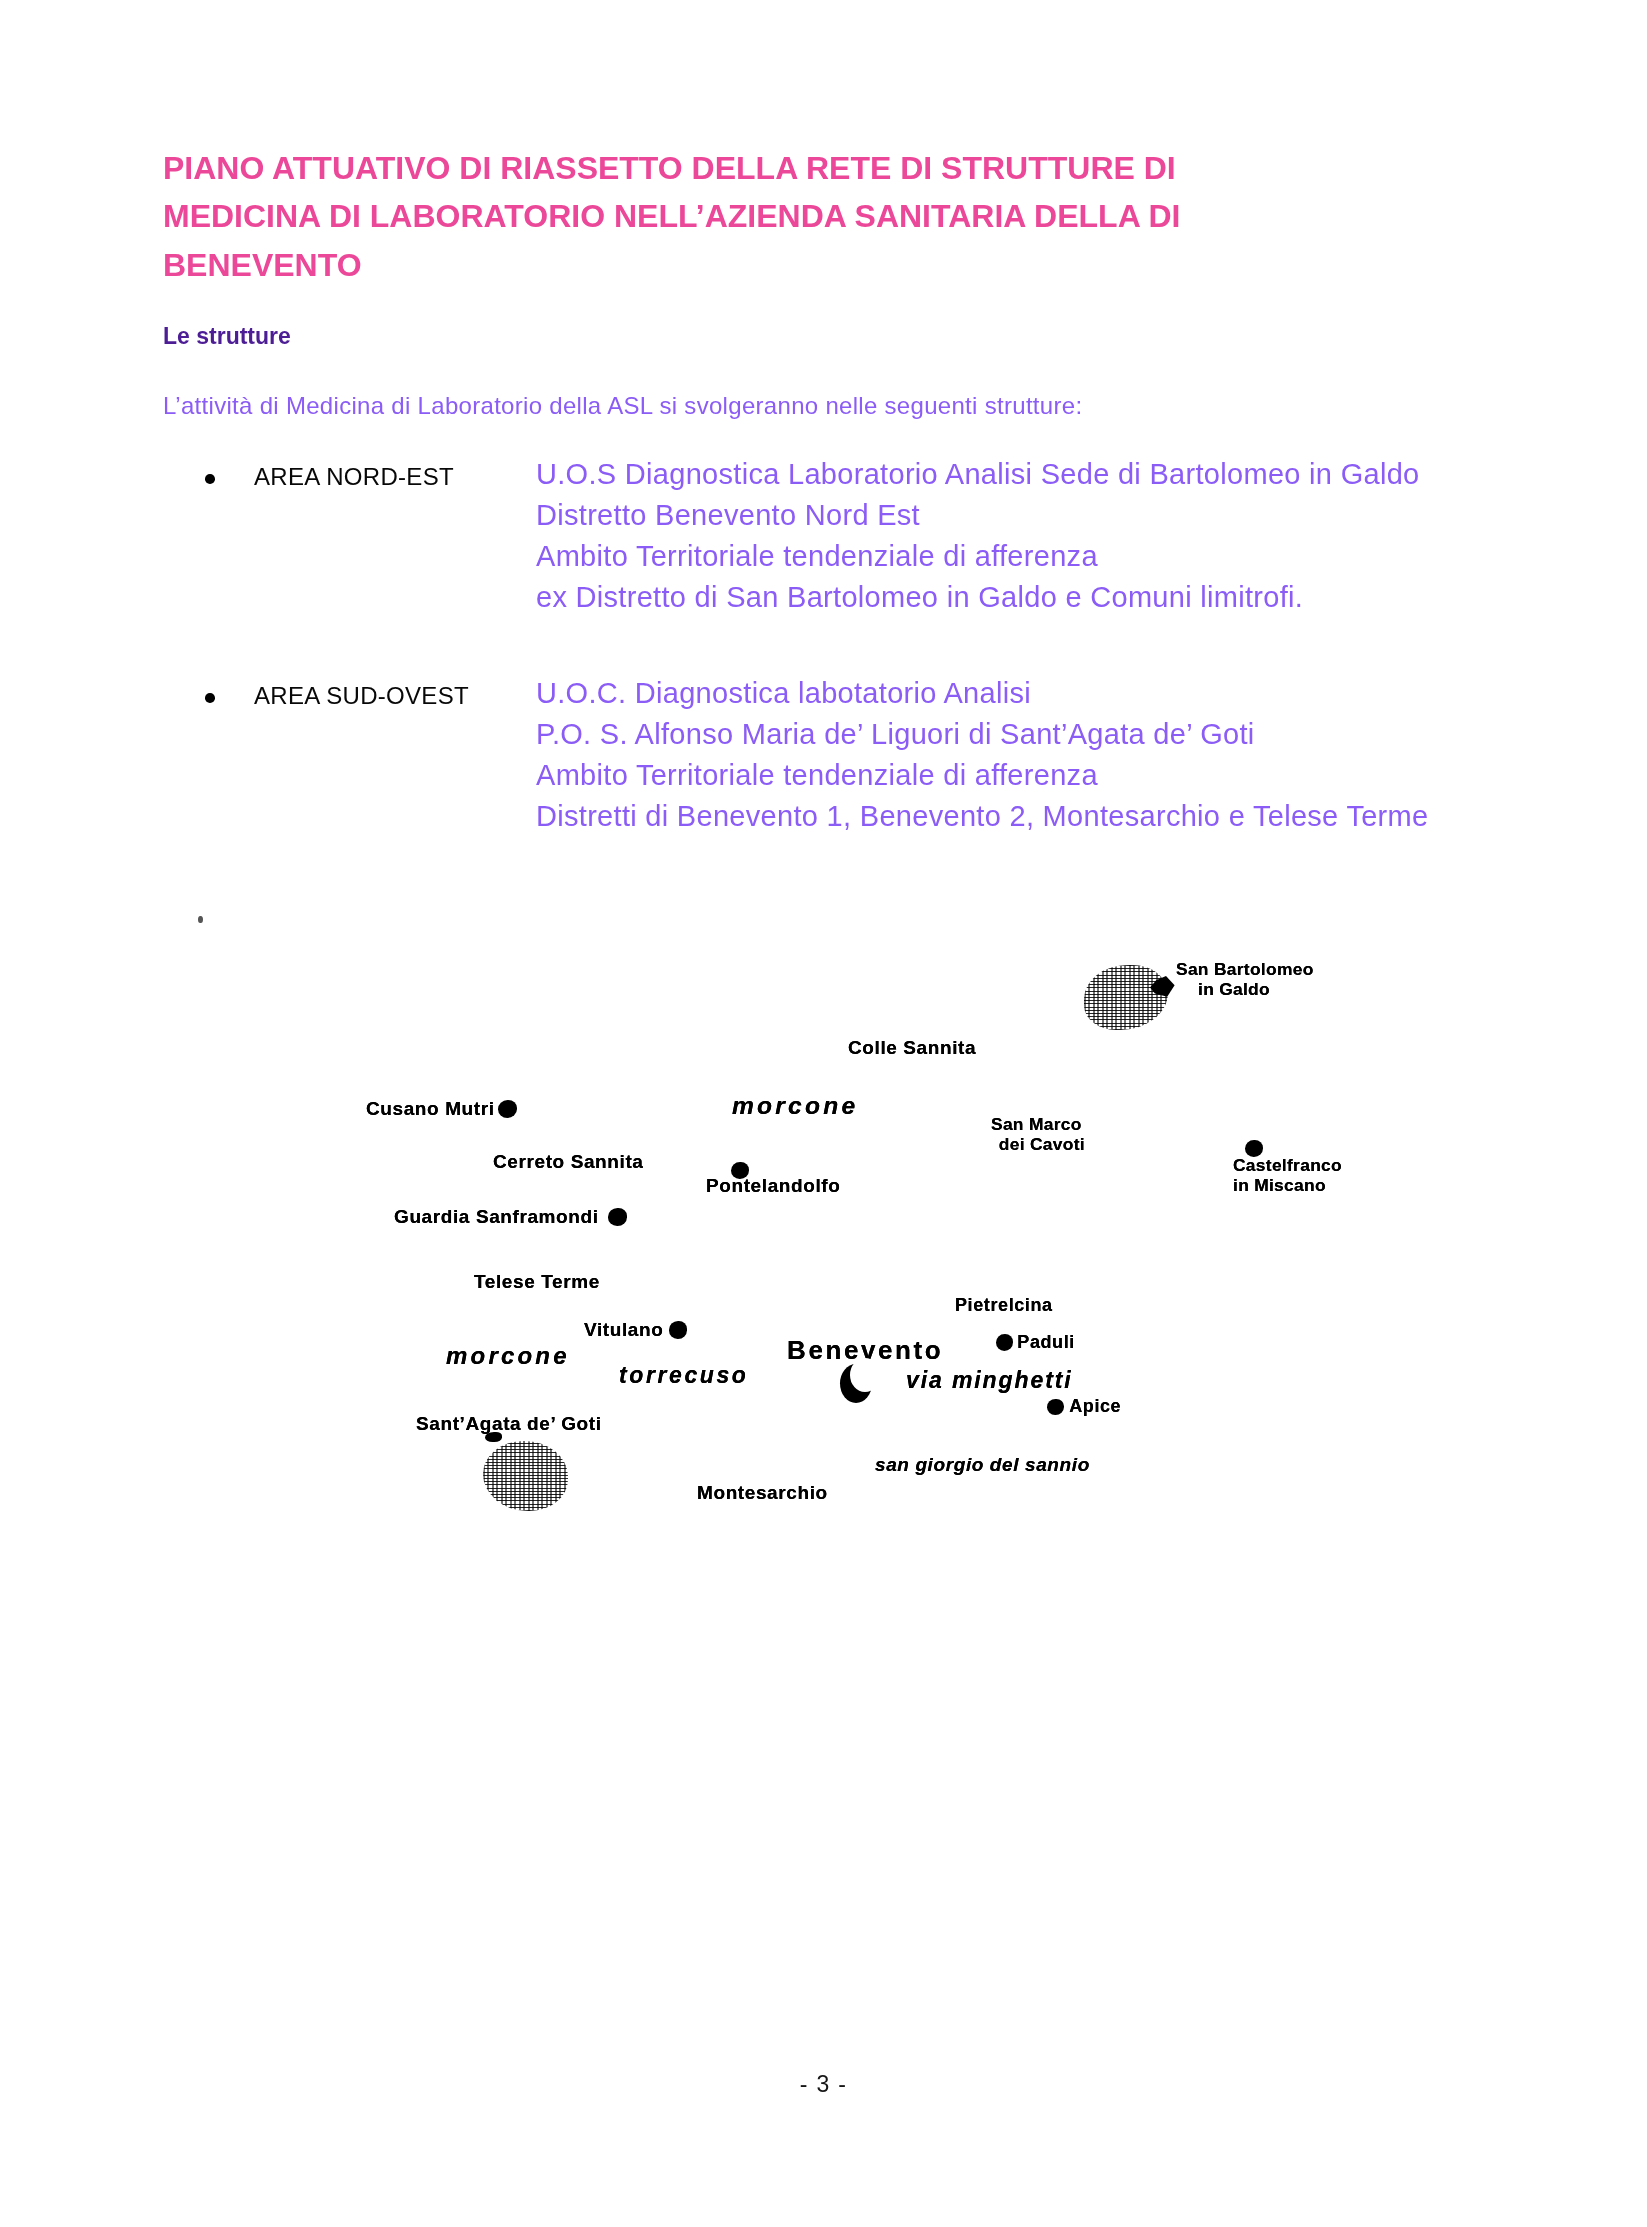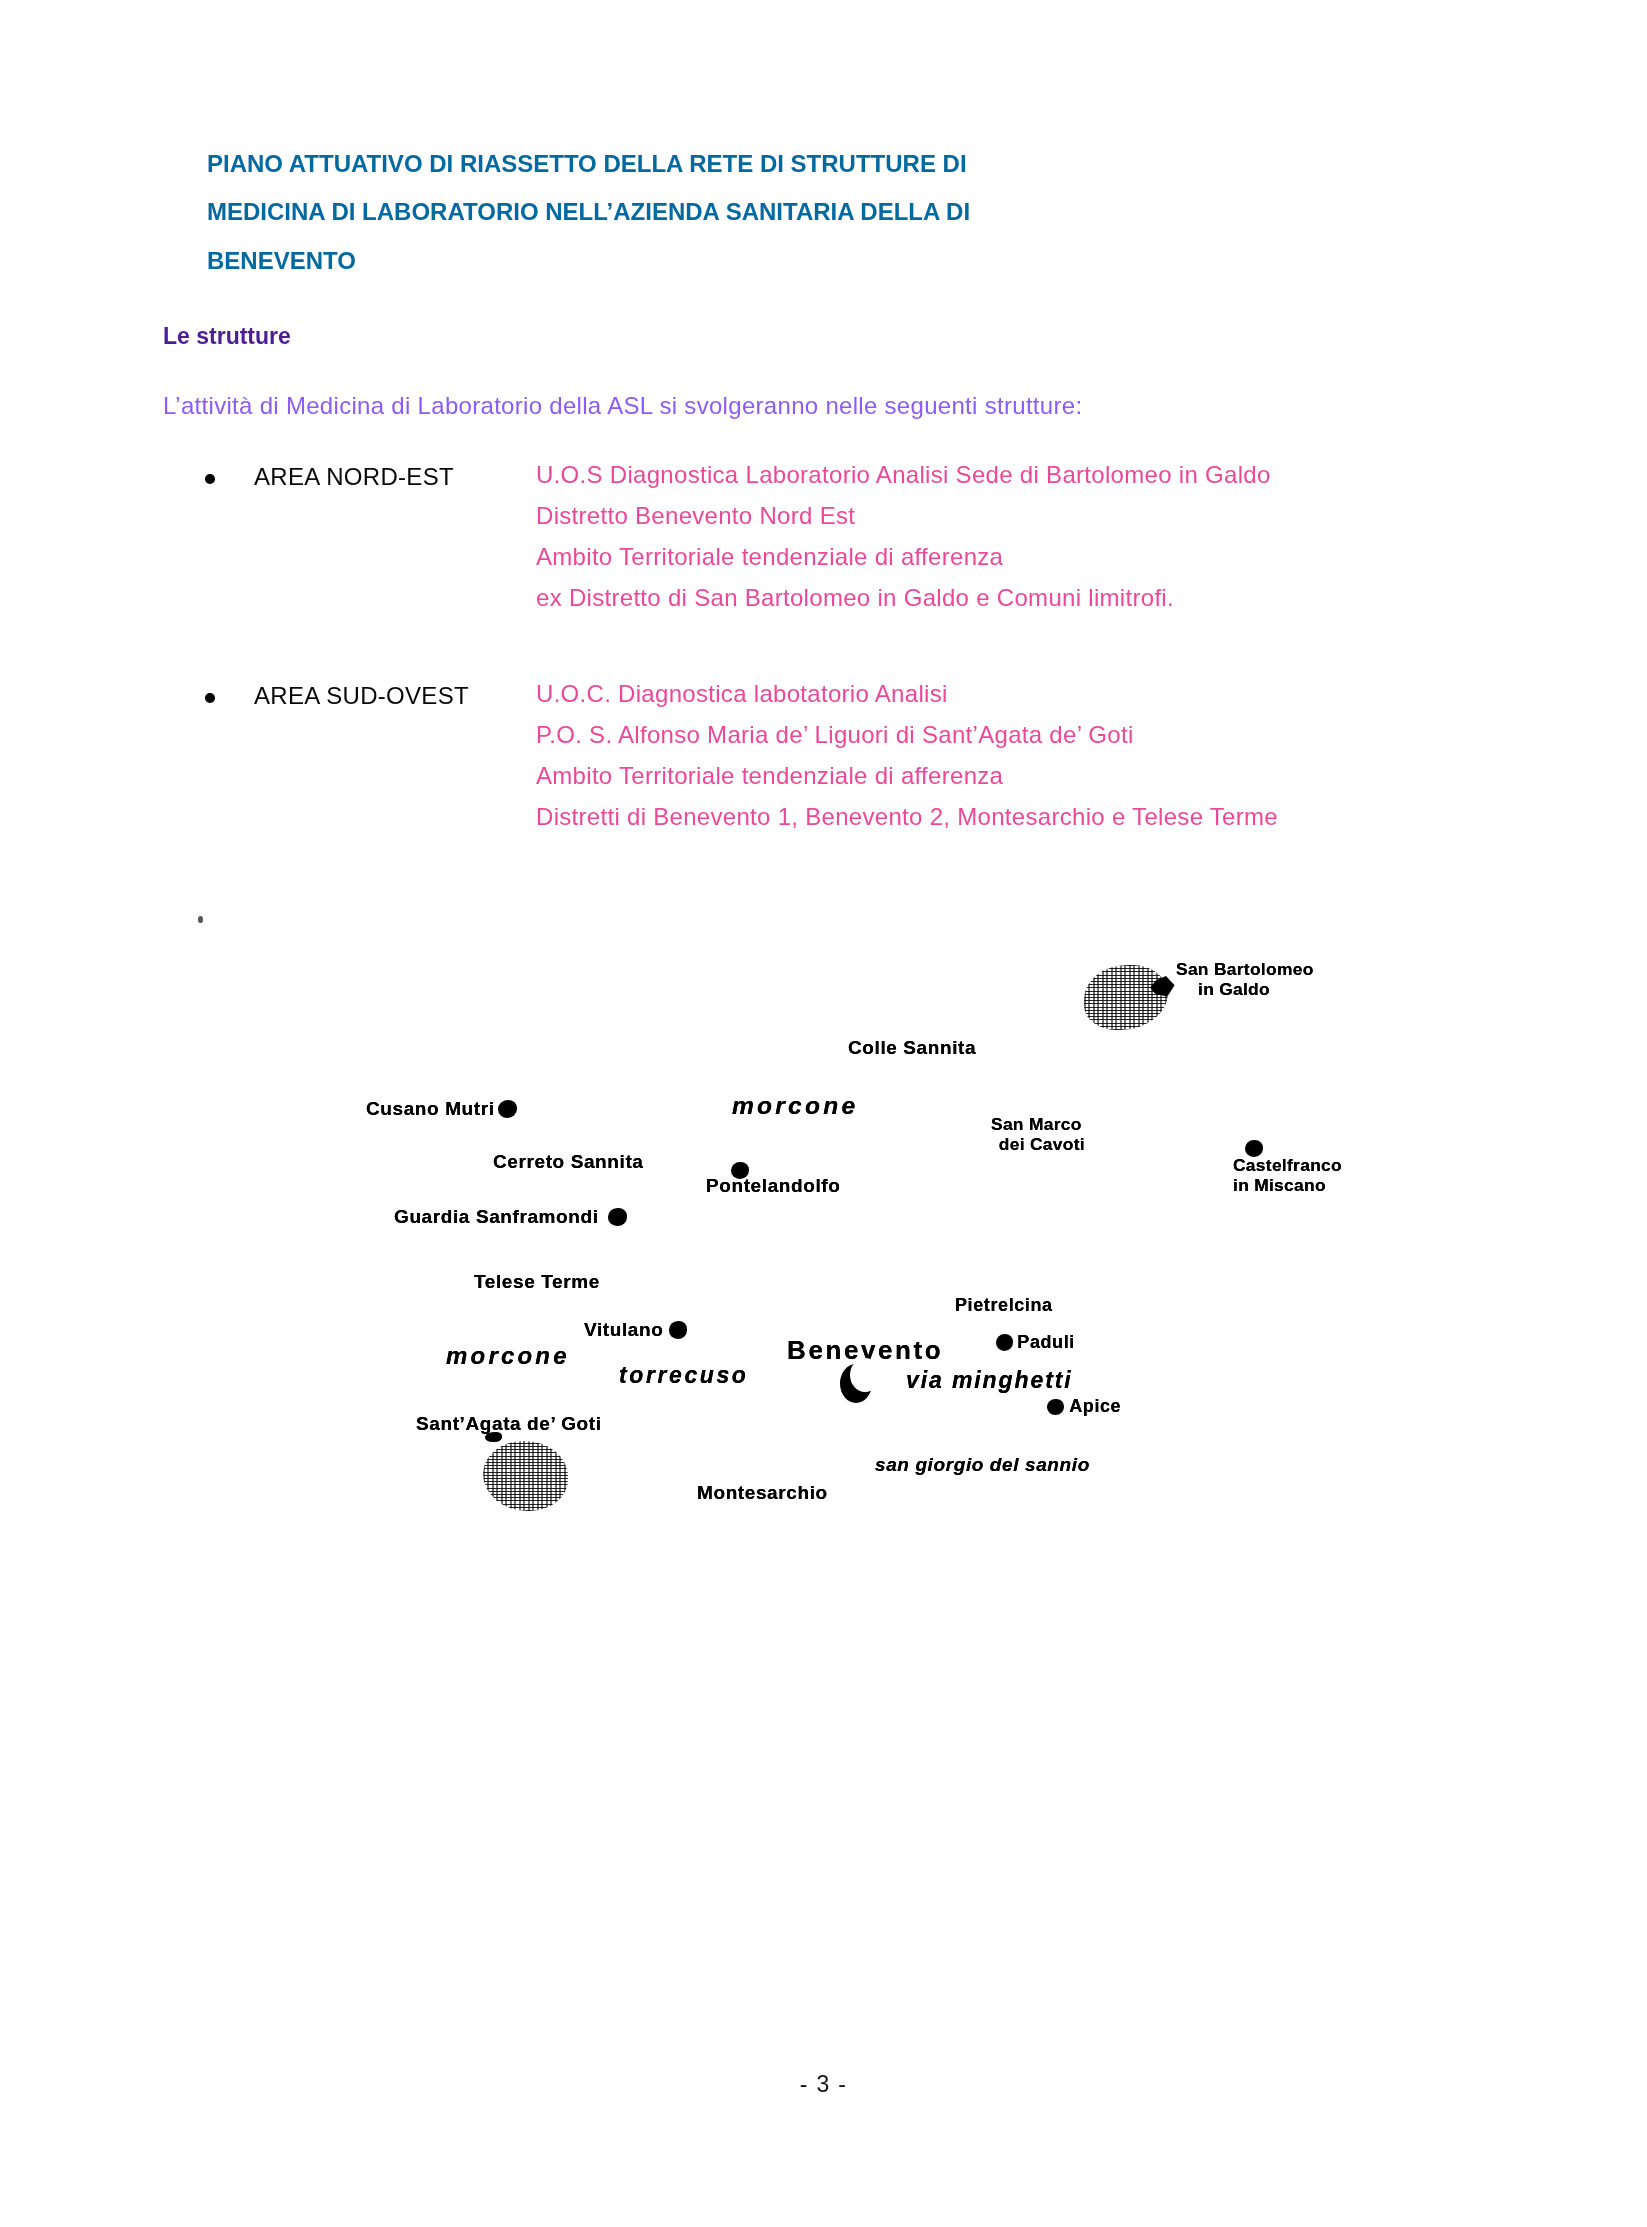--- a/index.html
+++ b/index.html
@@ -7,42 +7,42 @@
     position:relative;
     width:1648px;height:2227px;
     background:#ffffff;
     font-family:"Liberation Sans", sans-serif;
     color:#000;
     overflow:hidden;
   }
   
   .title-line{
     position:absolute;left:163px;
-    font-size:24px;font-weight:bold;letter-spacing:0px;
-    white-space:nowrap;color:#0369a1;margin-left:44px;
+    font-size:32px;font-weight:bold;letter-spacing:0px;
+    white-space:nowrap;color:#ec4899;
   }
   .section-heading{
     position:absolute;left:163px;top:323px;
     font-size:23px;font-weight:bold;color:#4c1d95;
   }
   .intro{
     position:absolute;left:163px;top:392px;
     font-size:24px;letter-spacing:0.3px;white-space:nowrap;color:#8b5cf6;
   }
   .bullet-dot{
     position:absolute;left:205px;width:9.7px;height:9.7px;border-radius:50%;
     background:#000;
   }
   .area-label{
     position:absolute;left:254px;
     font-size:24px;white-space:nowrap;color:#080808;letter-spacing:0.3px;
   }
   .detail-col{
     position:absolute;left:536px;
-    font-size:24px;line-height:41px;white-space:nowrap;color:#ec4899;letter-spacing:0.3px;
+    font-size:29px;line-height:41px;white-space:nowrap;color:#8b5cf6;letter-spacing:0.3px;
   }
   .page-number{
     position:absolute;left:759px;top:2071px;width:129px;text-align:center;
     font-size:23px;color:#161616;letter-spacing:1.3px;
   }
   .speck{position:absolute;background:#555;border-radius:50%;}
   
   #map{position:absolute;left:0;top:0;width:100%;height:100%;}
   .town{
     position:absolute;white-space:nowrap;color:#0a0a0a;

